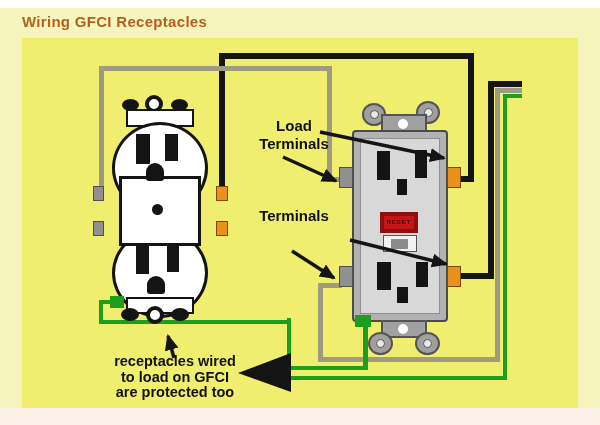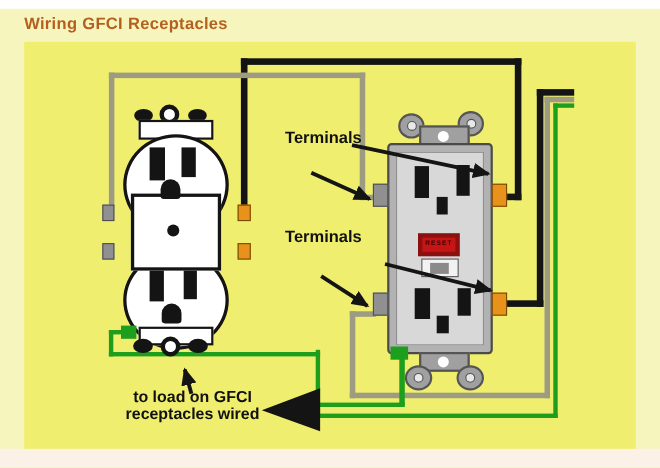--- a/index.html
+++ b/index.html
@@ -162,23 +162,25 @@
     </defs>
     <line x1="320" y1="132" x2="444" y2="158" stroke="#141414" stroke-width="3.5" marker-end="url(#ah)"></line>
     <line x1="283" y1="157" x2="336" y2="181" stroke="#141414" stroke-width="3.5" marker-end="url(#ah)"></line>
     <line x1="350" y1="240" x2="446" y2="264" stroke="#141414" stroke-width="3.5" marker-end="url(#ah)"></line>
     <line x1="292" y1="251" x2="334" y2="278" stroke="#141414" stroke-width="3.5" marker-end="url(#ah)"></line>
     <line x1="174" y1="358" x2="168" y2="336" stroke="#141414" stroke-width="3.5" marker-end="url(#ah)"></line>
     <polygon points="238,373 291,353 291,392" fill="#141414"></polygon>
   </svg>
 
   <div class="abs callout" style="left:238px;top:117px;">
+    <div>Load</div>
     <div>Terminals</div>
   </div>
   <div class="abs callout" style="left:238px;top:207px;">
     <div>Terminals</div>
   </div>
   <div class="abs caption" style="left:72px;top:354px;">
+    <div>receptacles wired</div>
     <div>to load on GFCI</div>
-    <div>receptacles wired</div>
+    <div>are protected too</div>
   </div>
 
 </div>
 
 </body></html>

